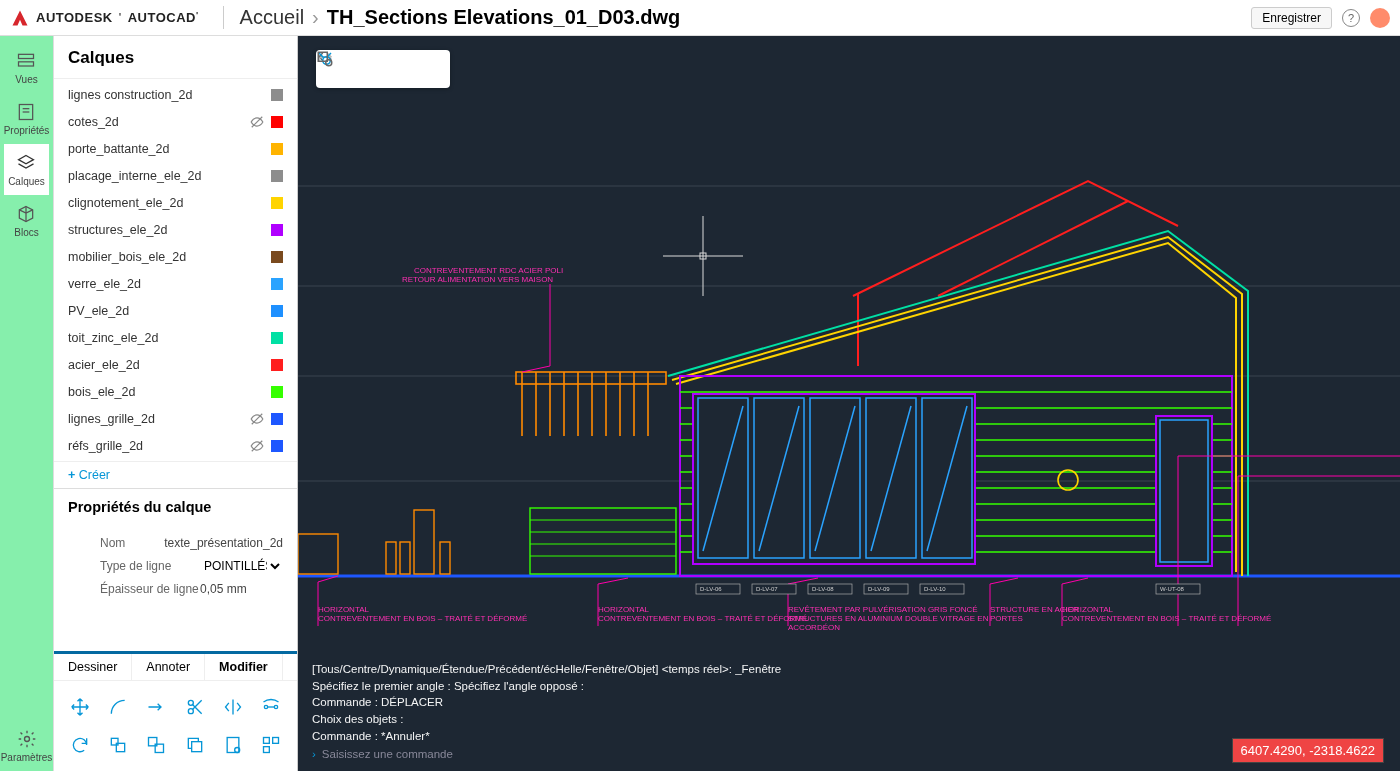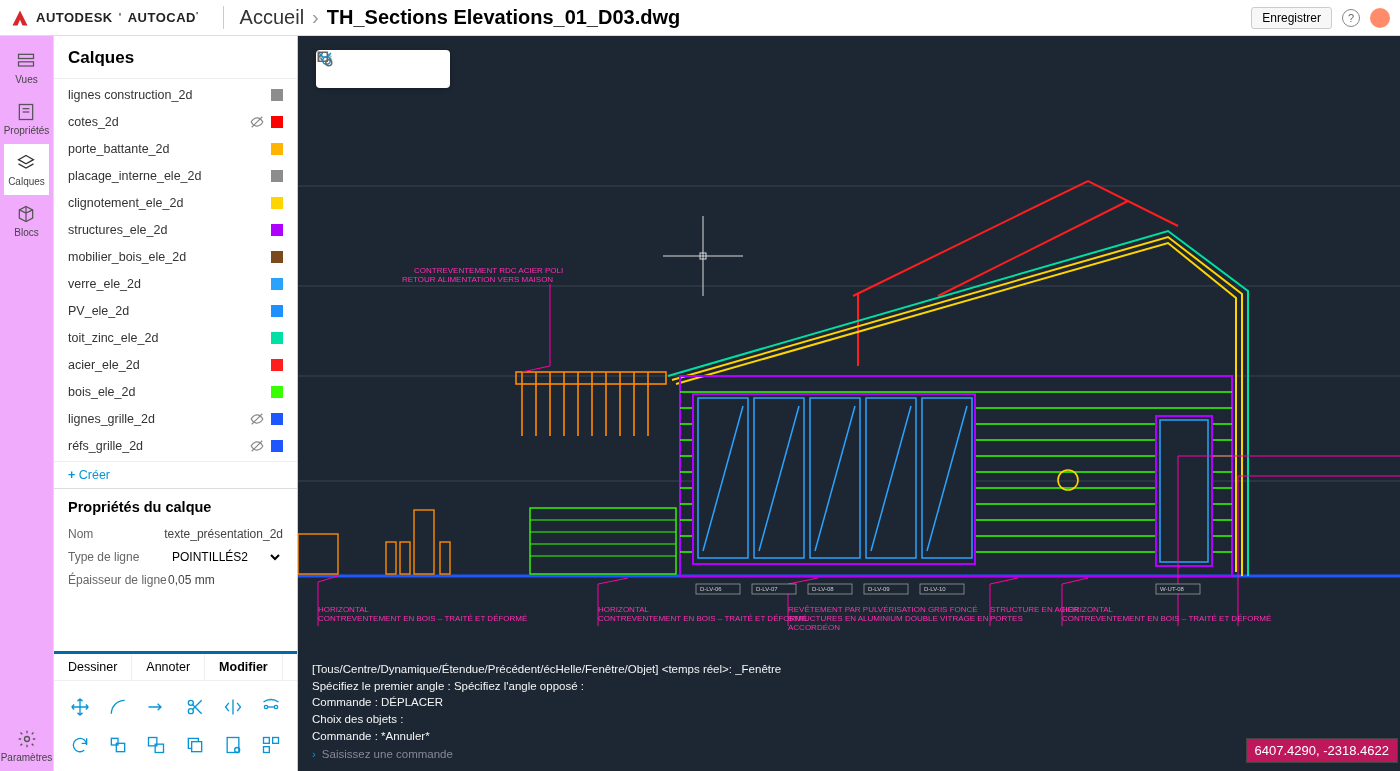--- a/index.html
+++ b/index.html
@@ -16,40 +16,40 @@
 .breadcrumb .file { font-weight: 600; color: #000000; }
 .topbar-right { margin-left: auto; display: flex; align-items: center; gap: 10px; }
 .save-btn { border: 1px solid #ccc; background: #f7f7f7; padding: 3px 10px; border-radius: 3px; font-size: 12px; cursor:pointer;}
 .help-icon { width: 18px; height: 18px; border: 1.5px solid #888; border-radius: 50%; display:flex; align-items:center; justify-content:center; font-size:11px; color:#666;}
 .avatar { width: 20px; height: 20px; border-radius: 50%; background: #ff8b6b; }
 
 
 .main { flex: 1; display: flex; min-height: 0; }
 
 
-.rail { width: 54px; background: #f0abfc; border-right: 1px solid #ddd; display: flex; flex-direction: column; align-items: center; padding-top: 6px; }
+.rail { width: 54px; background: #86efac; border-right: 1px solid #ddd; display: flex; flex-direction: column; align-items: center; padding-top: 6px; }
 .rail-item { width: 100%; padding: 8px 0; text-align: center; font-size: 10px; color: #444; cursor:pointer; }
 .rail-item.active { background: #fff; }
 .rail-item .ricon { height: 22px; display:flex; align-items:center; justify-content:center; margin-bottom:2px; color:#555; }
 .rail-spacer { flex:1; }
 
 
 .sidepanel { width: 244px; border-right: 1px solid #ccc; display: flex; flex-direction: column; background:#fff; }
 .panel-title { font-size: 17px; font-weight: 600; padding: 12px 14px 10px; border-bottom: 1px solid #eee; }
 .layer-list { flex: 0 0 auto; overflow-y: auto; max-height: 390px; padding: 2px 0; }
 .layer-row { display: flex; align-items: center; padding: 4px 14px; font-size: 12.5px; color: #333; height: 27px; cursor:pointer;}
 .layer-row .lname { flex:1; white-space: nowrap; overflow:hidden; text-overflow: ellipsis;}
 .layer-row .vis { width:16px; height:16px; margin-right:6px; color:#888; display:flex; align-items:center; justify-content:center;}
 .layer-row .swatch { width:12px; height:12px; display:inline-block; }
 .create-row { padding: 6px 14px; font-size: 12.5px; color: #0696d7; cursor:pointer; border-top:1px solid #eee;}
 .create-row::before { content:"+  "; font-weight:700;}
 
 .props { border-top: 1px solid #ddd; padding: 10px 14px; }
-.props h3 { font-size: 14.5px; font-weight: 600; margin-bottom: 8px;}
-.prow { display:flex; font-size:12px; color:#444; padding:4px 0; align-items:center;}
+.props h3 { font-size: 14.5px; font-weight: 600; margin-bottom: 17px;}
+.prow { display:flex; font-size:12px; color:#444; padding:4px 0; align-items:center;margin-left:32px;}
 .prow .plabel { width: 100px; color:#666;}
 .prow .pval { flex:1; }
 .prow select { width:100%; border:none; background:transparent; font-size:12px;}
 
 
 .tooltabs { display:flex; border-top:3px solid #0369a1; }
 .tooltab { flex:0 0 auto; padding: 6px 14px; font-size: 12.5px; border-right:1px solid #eee; cursor:pointer; }
 .tooltab.active { font-weight:600; background:#fff; }
 .toolgrid { display:grid; grid-template-columns: repeat(6, 1fr); gap:6px; padding:10px; border-top:1px solid #eee;}
 .tool { height:32px; display:flex; align-items:center; justify-content:center; color:#0696d7; cursor:pointer; font-size:18px;}
@@ -58,21 +58,21 @@
 .canvas-wrap { flex:1; position:relative; background:#1d2733; overflow:hidden; }
 .canvas-wrap svg { position:absolute; inset:0; }
 .float-toolbar { position:absolute; top:14px; left:18px; background:#fff; border-radius:4px; box-shadow:0 1px 4px rgba(0,0,0,.3); display:flex; padding:4px; gap:2px;}
 .float-toolbar .fbtn { width:30px; height:30px; display:flex; align-items:center; justify-content:center; color:#555; cursor:pointer; border-radius:3px;}
 .float-toolbar .fbtn.active { color:#0696d7; }
 
 .cmdbox { position:absolute; left:0; right:0; bottom:0; padding: 6px 14px 8px; font-size:11.5px; color:#fff; background:rgba(0,0,0,0); line-height:1.45;}
 .cmdbox .cmdline { opacity:.95; }
 .cmdinput { display:flex; align-items:center; gap:6px; margin-top:2px; color:#7aa;}
 .cmdinput .chev { color:#0696d7; }
-.coords { position:absolute; right:2px; bottom:8px; font-size:13px; color:#fff; background:#be185d; padding:4px 8px; border:1px solid #444;}
+.coords { position:absolute; right:16px; bottom:8px; font-size:13px; color:#fff; background:#ef4444; padding:4px 8px; border:1px solid #444;}
 
 .title-big { position:absolute; right:22px; bottom:110px; font-size:32px; color:#ff0033; font-family: Arial; }
 
 
 .layer-list::-webkit-scrollbar{width:8px;} .layer-list::-webkit-scrollbar-thumb{background:#ccc;border-radius:4px;}
 </style>
 </head>
 <body>
 
 <div class="topbar">

